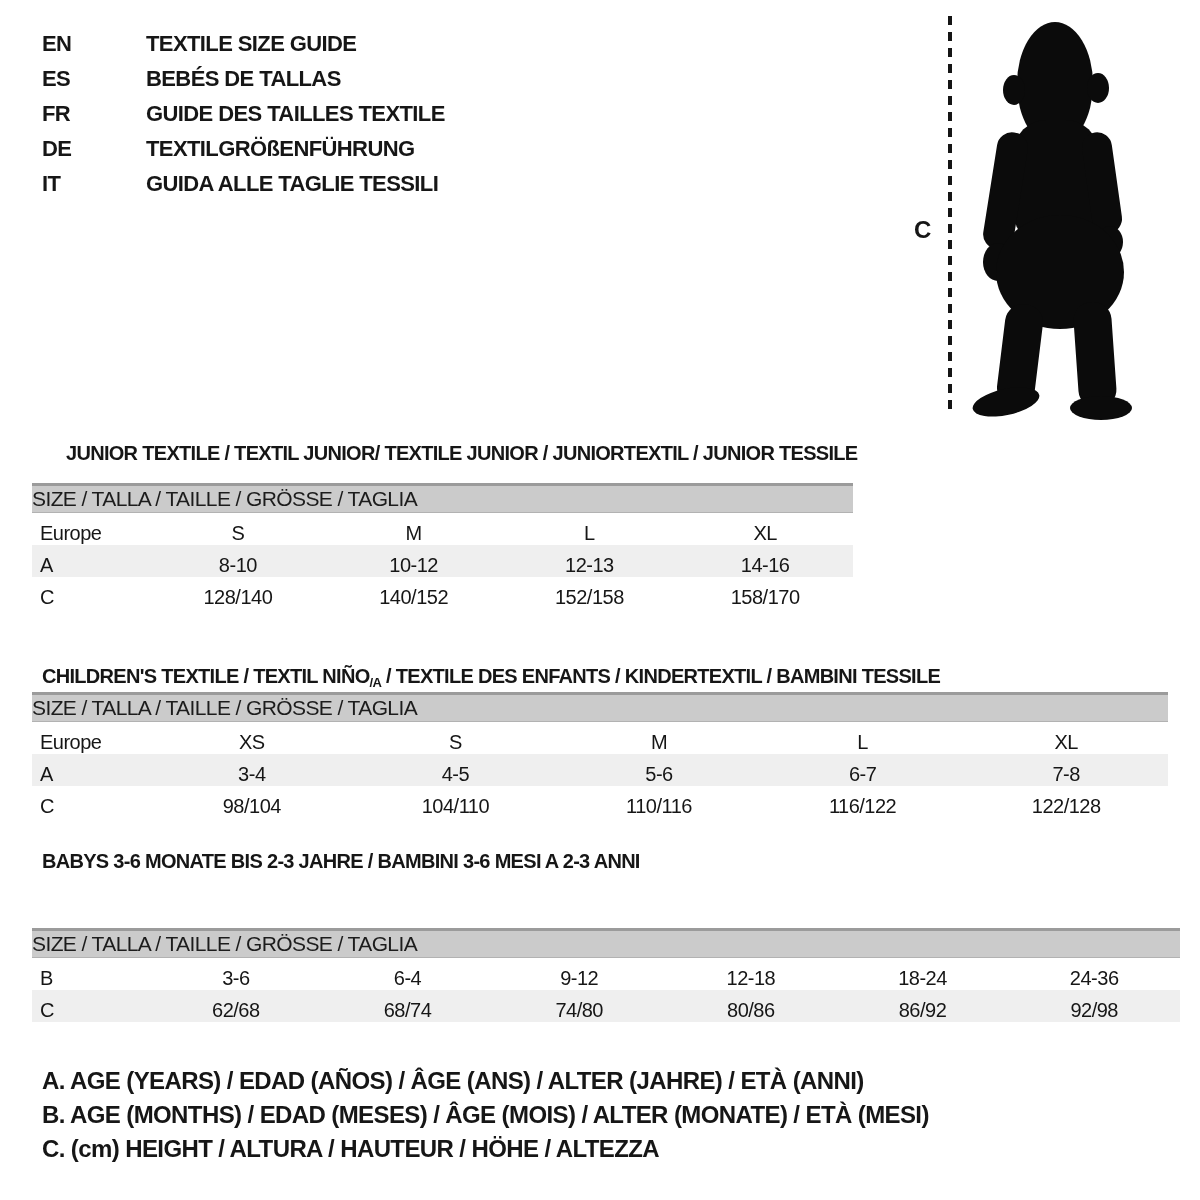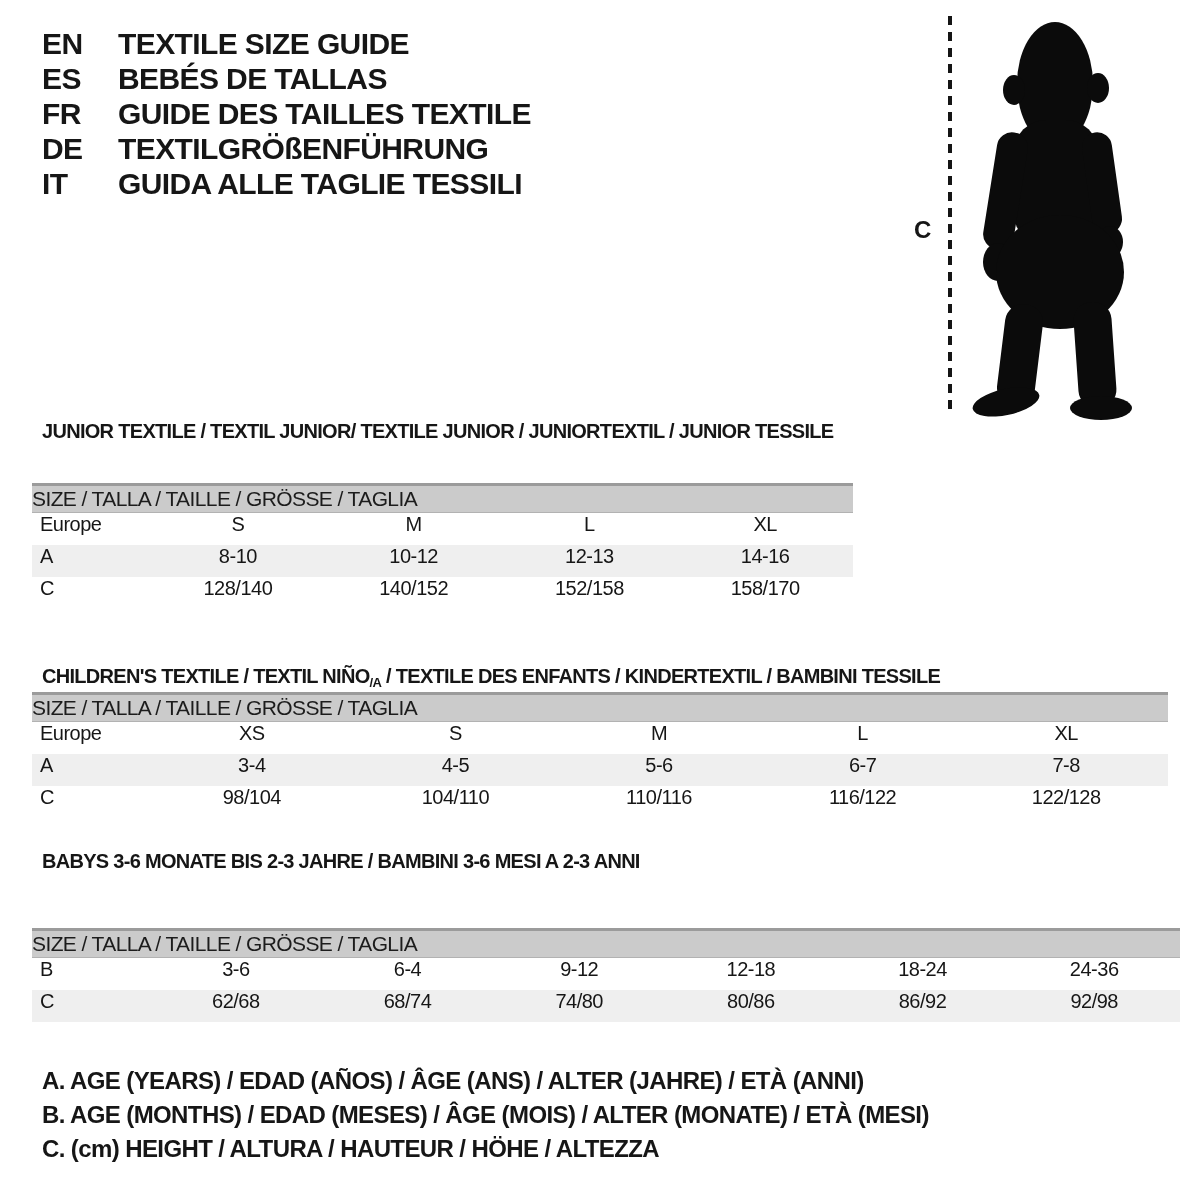--- a/index.html
+++ b/index.html
@@ -4,51 +4,51 @@
 <style>
   * { margin:0; padding:0; box-sizing:border-box; }
   body { background:#ffffff; font-family:"Liberation Sans", sans-serif; }
   .page {
     position:relative; width:1200px; height:1200px; background:#ffffff;
     color:#161616; overflow:hidden;
   }
 
   
   .lang-block { position:absolute; top:26px; left:42px; }
-  .lang-row { display:flex; line-height:35px; font-weight:bold; font-size:30px; letter-spacing:-0.6px; }
+  .lang-row { display:flex; line-height:35px; font-weight:bold; font-size:22px; letter-spacing:-0.6px;gap:28px; }
   .lang-code { width:76px; }
 
   
   .measure-line {
     position:absolute; left:948px; top:16px; width:4px; height:398px;
     background:repeating-linear-gradient(to bottom, #151515 0 9px, transparent 9px 16px);
   }
   .figure-c {
     position:absolute; left:914px; top:216px; font-weight:bold; font-size:24px; letter-spacing:-0.5px;
   }
   .toddler { position:absolute; left:968px; top:16px; }
 
   
   .section-title { position:absolute; left:42px; font-weight:bold; font-size:20px; letter-spacing:-0.7px; white-space:nowrap; }
-  .junior-title   { top:420px; }
+  .junior-title   { top:442px;margin-left:24px; }
   .children-title { top:641px;margin-top:24px; }
   .babies-title   { top:845px; line-height:32px; }
   .sub { font-size:13px; vertical-align:-4px; }
 
   
   .size-table { position:absolute; left:32px; }
   .junior-table   { top:483px; width:821px; }
   .children-table { top:692px; width:1136px; }
   .babies-table   { top:928px; width:1148px; }
   .thead {
     height:30px; background:#cbcbcb; border-top:3px solid #9b9b9b; border-bottom:1px solid #b2b2b2;
     display:flex; align-items:center; 
     font-size:21px; letter-spacing:-0.6px; color:#1c1c1c;
   }
-  .trow { display:flex; align-items:flex-start; height:32px; font-size:20px; letter-spacing:-0.5px; }
+  .trow { display:flex; align-items:flex-end; height:32px; font-size:20px; letter-spacing:-0.5px; }
   .trow.shaded { background:#efefef; }
   .rlabel { width:118px; padding-left:8px; }
   .cell { flex:1; text-align:center; }
 
   
   .legend { position:absolute; left:42px; top:1064px; font-weight:bold; font-size:24px; line-height:34px; letter-spacing:-0.6px; }
 </style>
 </head>
 <body>
 

